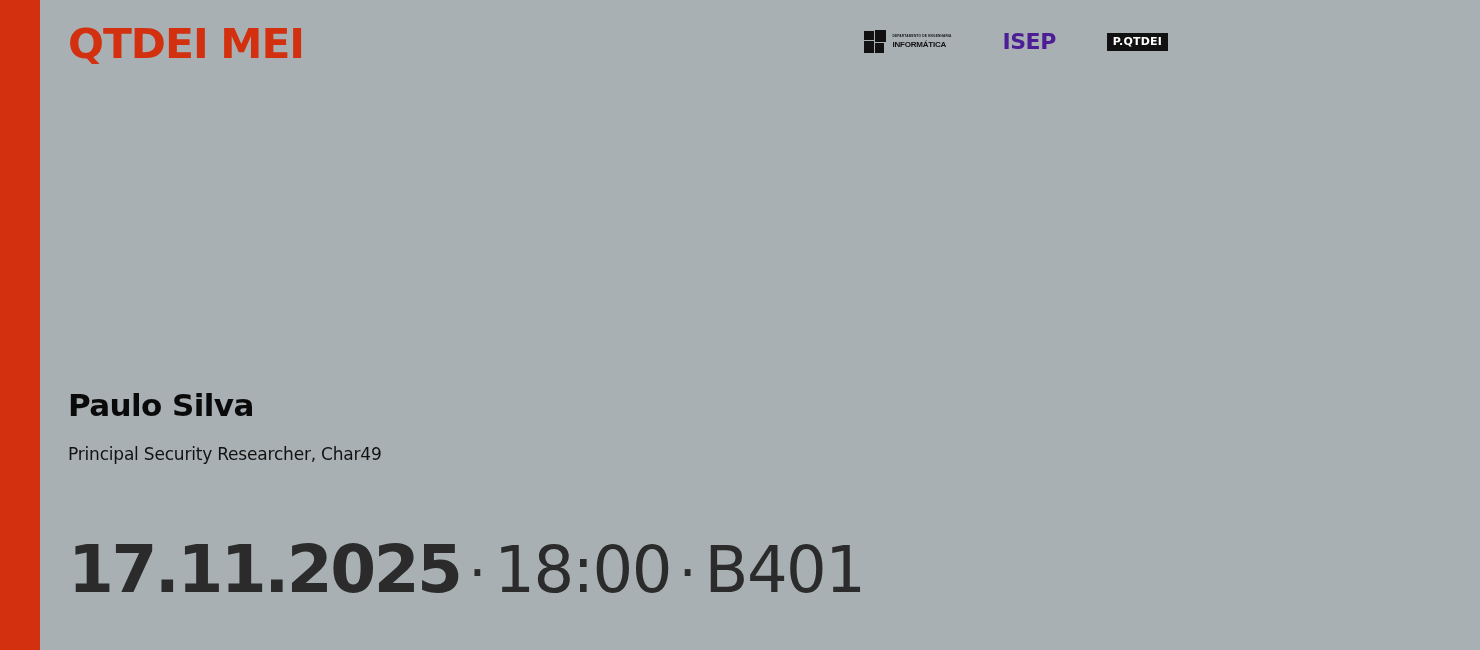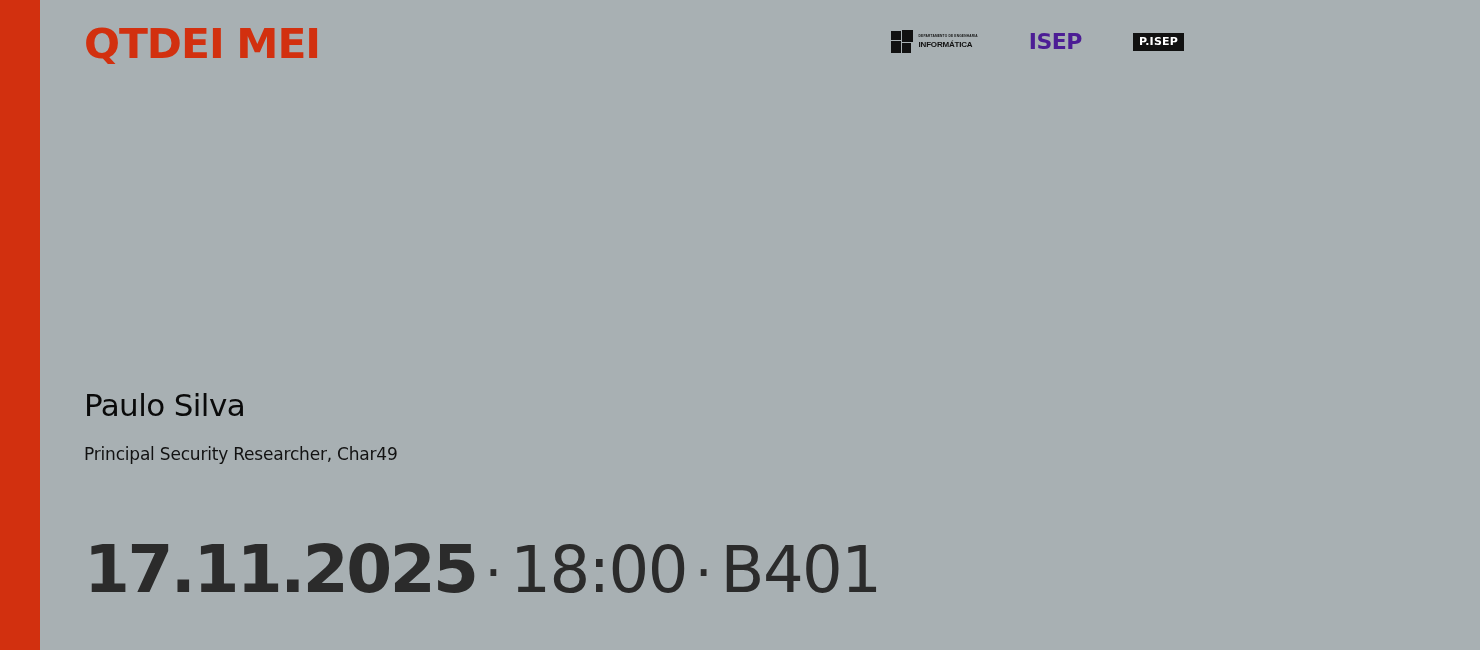--- a/index.html
+++ b/index.html
@@ -24,21 +24,21 @@
   .accent-bar {
     position: absolute;
     left: 0;
     top: 0;
     width: 40px;
     height: 650px;
     background: #d2300f;
   }
   .content {
     position: absolute;
-    left: 44px;
+    left: 28px;
     top: 0;
     width: 1188px;
     height: 650px;
   }
 
   
   .header {
     position: absolute;
     left: 40px;
     right: 20px;
@@ -157,21 +157,21 @@
   }
 
   
   .speaker-block {
     position: absolute;
     left: 40px;
     top: 387px;
   }
   .speaker-name {
     font-family: "DejaVu Sans", sans-serif;
-    font-weight: 400;
+    font-weight: 700;
     font-size: 31px;
     line-height: 36px;
     letter-spacing: -0.6px;
     color: #0a0a0a;
   }
   .speaker-role {
     font-family: "DejaVu Sans", sans-serif;
     font-weight: 400;
     font-size: 17px;
     line-height: 22px;
@@ -237,21 +237,21 @@
               <i class="s4"></i>
           </span>
           <span class="dei-text">
             <span class="top">DEPARTAMENTO DE ENGENHARIA</span>
             <span class="bottom">INFORMÁTICA</span>
           </span>
         </div>
 
         <div class="isep-logo">ISEP</div>
 
-        <div class="pporto-logo">P.ISEP</div>
+        <div class="pporto-logo">P.QTDEI</div>
 
       </div>
     </div>
 
 
     <div class="speaker-block">
       <div class="speaker-name">Paulo Silva</div>
       <div class="speaker-role">Principal Security Researcher, Char49</div>
     </div>
 

